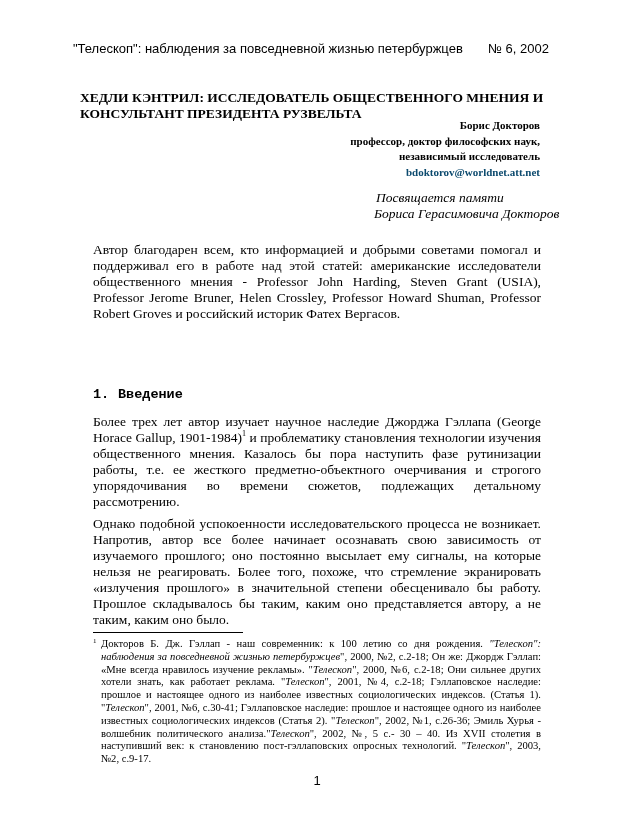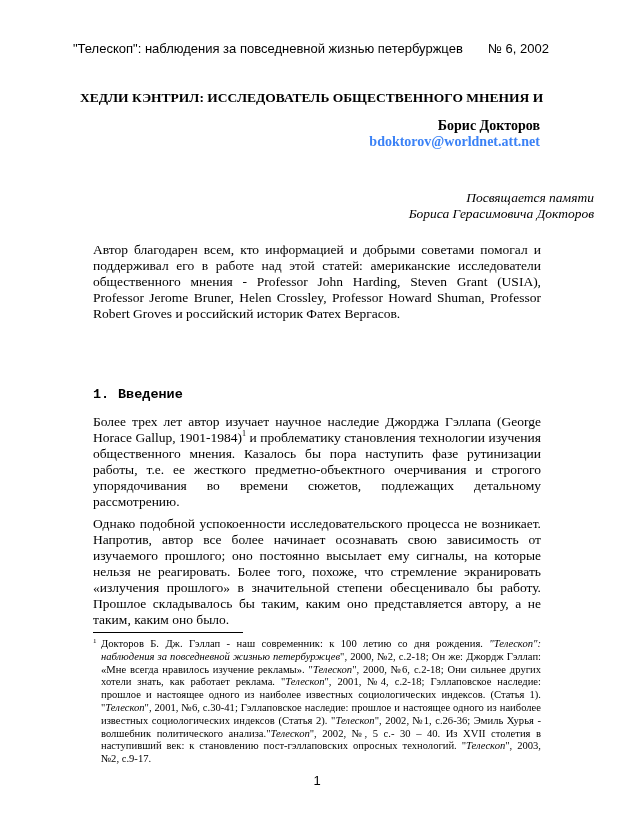--- a/index.html
+++ b/index.html
@@ -10,29 +10,28 @@
     font-family: "Liberation Sans", sans-serif; font-size: 13px;
     display: flex; justify-content: space-between; white-space: nowrap;
   }
   .title {
     position: absolute; top: 90px; left: 80px; width: 474px;
     font-family: "Liberation Serif", serif; font-weight: bold; font-size: 13.5px;
     text-align: left; line-height: 15.5px;
   }
   .author-block {
     position: absolute; top: 118px; right: 94px; width: 340px;
-    font-family: "Liberation Serif", serif; font-weight: bold; font-size: 14px;
+    font-family: "Liberation Serif", serif; font-weight: bold; font-size: 11px;
     text-align: right; line-height: 15.5px;
   }
-  .author-block .email { color: #3b82f6; }
+  .author-block .email { color: #0c4a6e; }
   .dedication {
     position: absolute; top: 190px; left: 374px; width: 220px;
     font-family: "Liberation Serif", serif; font-style: italic; font-size: 13.5px;
     line-height: 16px;
-    text-align: right;
   }
   .dedication .l1 { padding-left: 2px; }
   .body-text {
     position: absolute; left: 93px; width: 448px;
     font-family: "Liberation Serif", serif; font-size: 13.5px; line-height: 16px;
     text-align: justify;
   }
   .body-text p { margin: 0 0 6px 0; }
   .ack { top: 242px; }
   .section { position: absolute; top: 387px; left: 93px; font-family: Liberation Mono, monospace; font-weight: bold; font-size: 13.5px; }
@@ -58,24 +57,27 @@
 
 <div class="page">
 
   <div class="header">
     <span>"Телескоп": наблюдения за повседневной жизнью петербуржцев</span>
     <span>№ 6, 2002</span>
   </div>
 
   <div class="title">
     <div>ХЕДЛИ КЭНТРИЛ: ИССЛЕДОВАТЕЛЬ ОБЩЕСТВЕННОГО МНЕНИЯ И</div>
+    <div>КОНСУЛЬТАНТ ПРЕЗИДЕНТА РУЗВЕЛЬТА</div>
   </div>
 
   <div class="author-block">
     <div>Борис Докторов</div>
+    <div>профессор, доктор философских наук,</div>
+    <div>независимый исследователь</div>
     <div class="email">bdoktorov@worldnet.att.net</div>
   </div>
 
   <div class="dedication">
     <div class="l1">Посвящается памяти</div>
     <div>Бориса Герасимовича Докторов</div>
   </div>
 
   <div class="body-text ack">
     <p>Автор благодарен всем, кто информацией и добрыми советами помогал и поддерживал его в работе над этой статей: американские исследователи общественного мнения - Professor John Harding, Steven Grant (USIA), Professor Jerome Bruner, Helen Crossley, Professor Howard Shuman, Professor Robert Groves и российский историк  Фатех Вергасов.</p>

